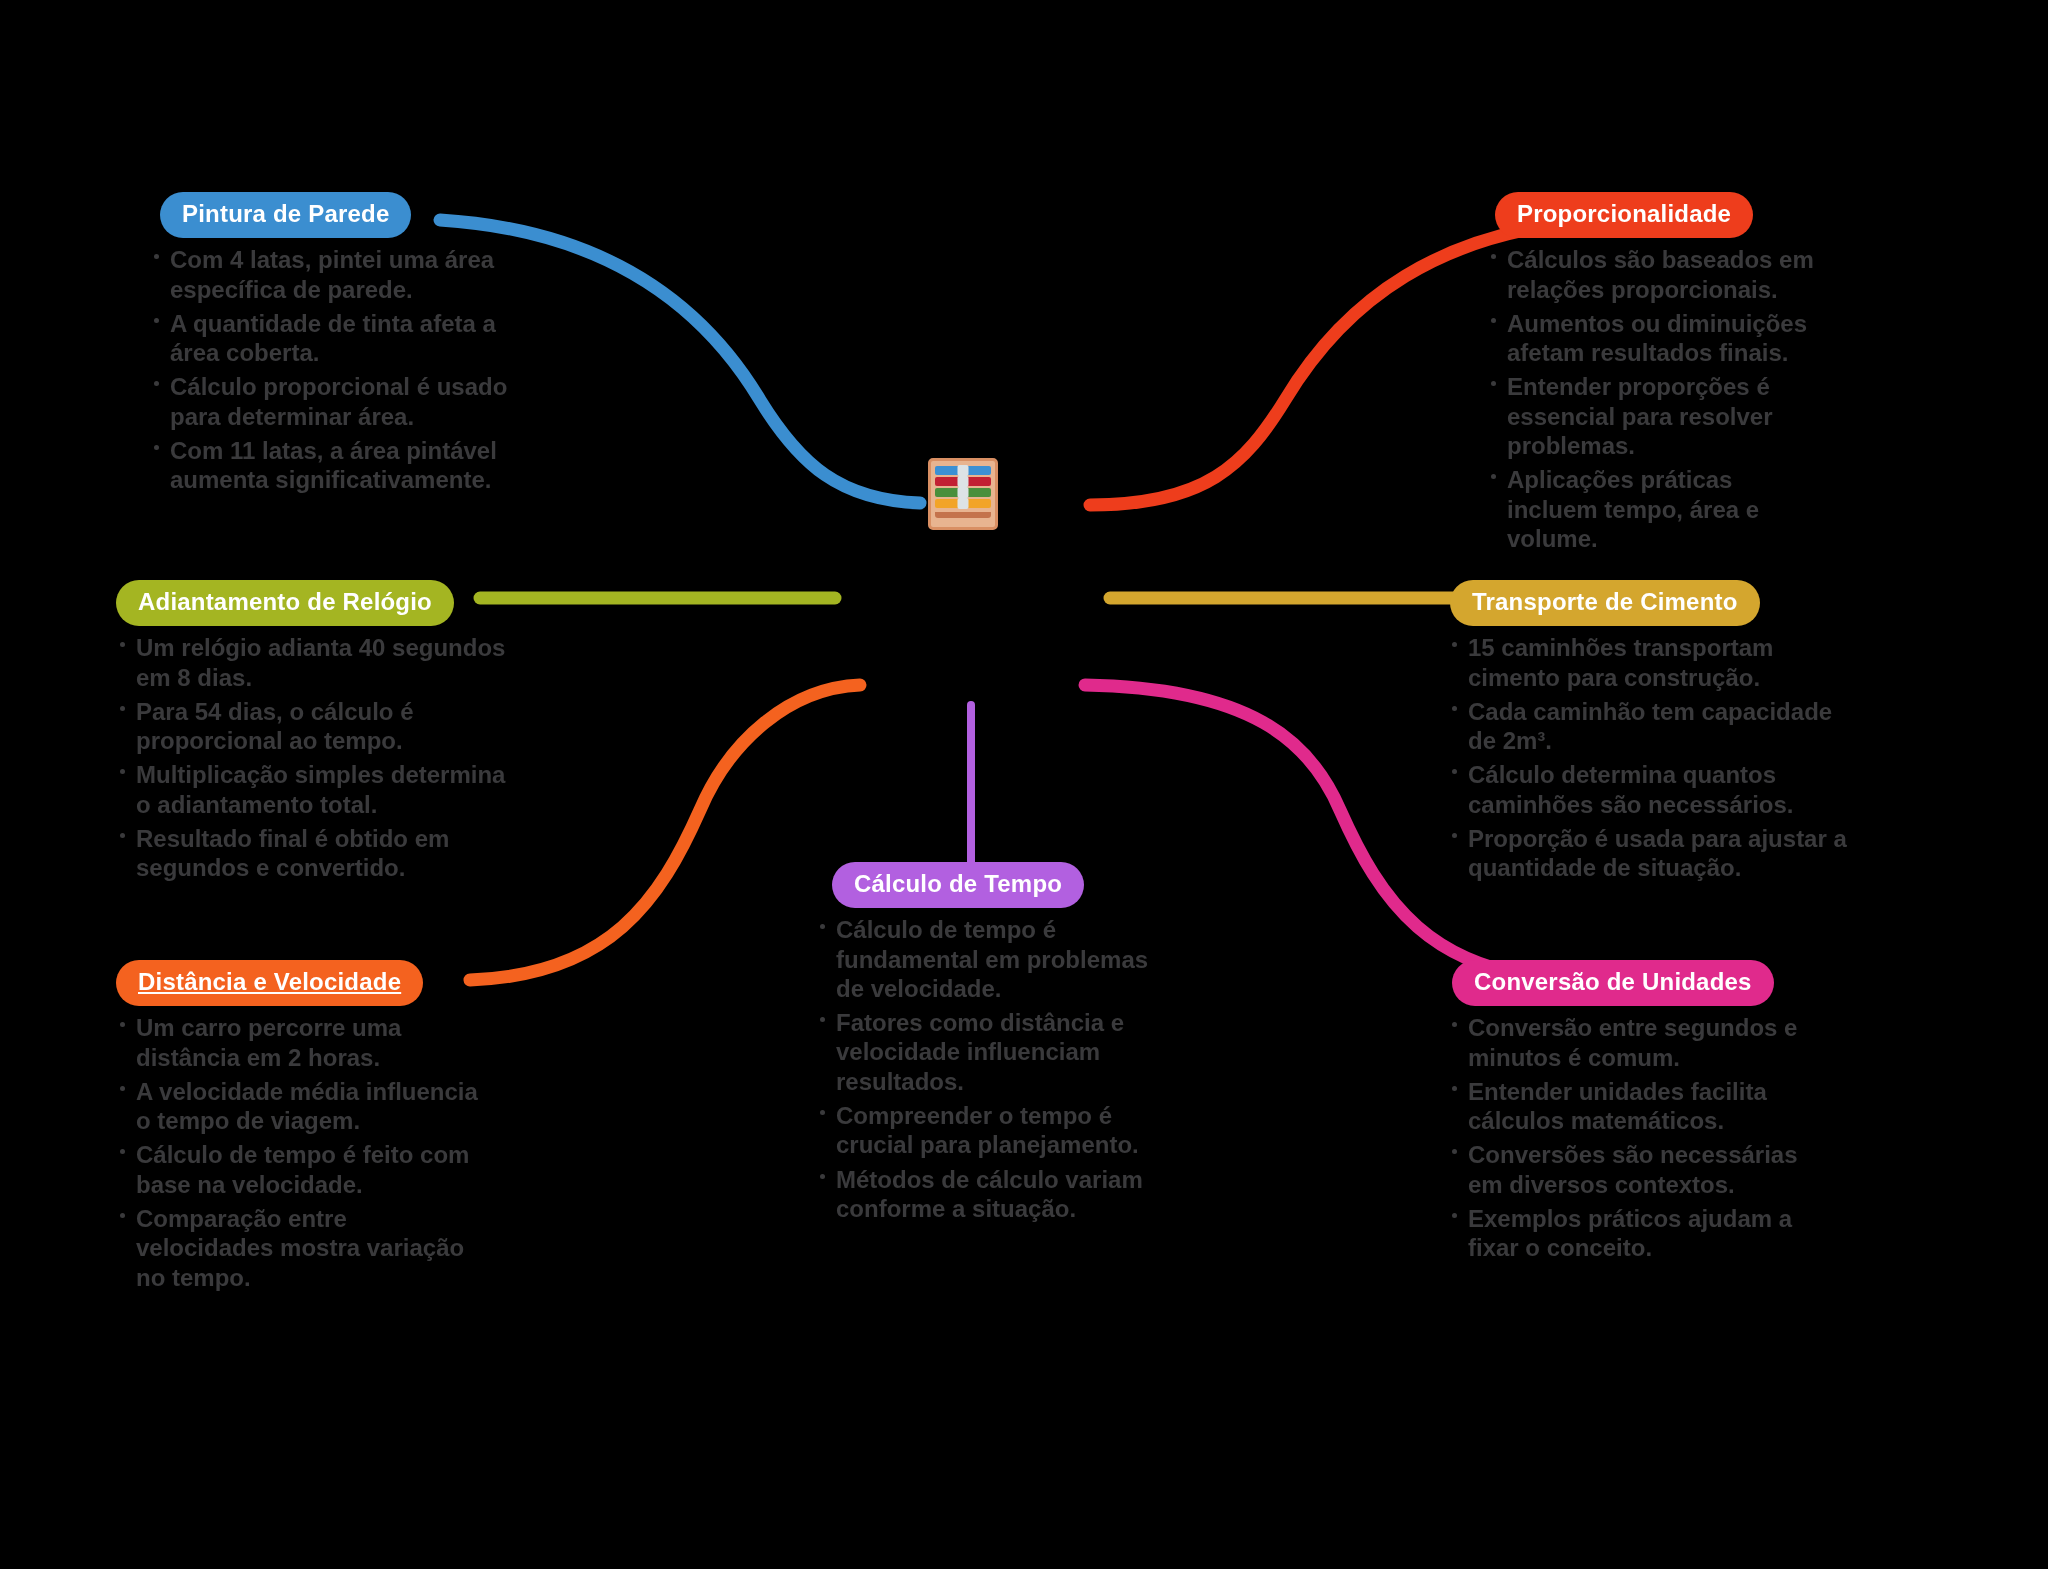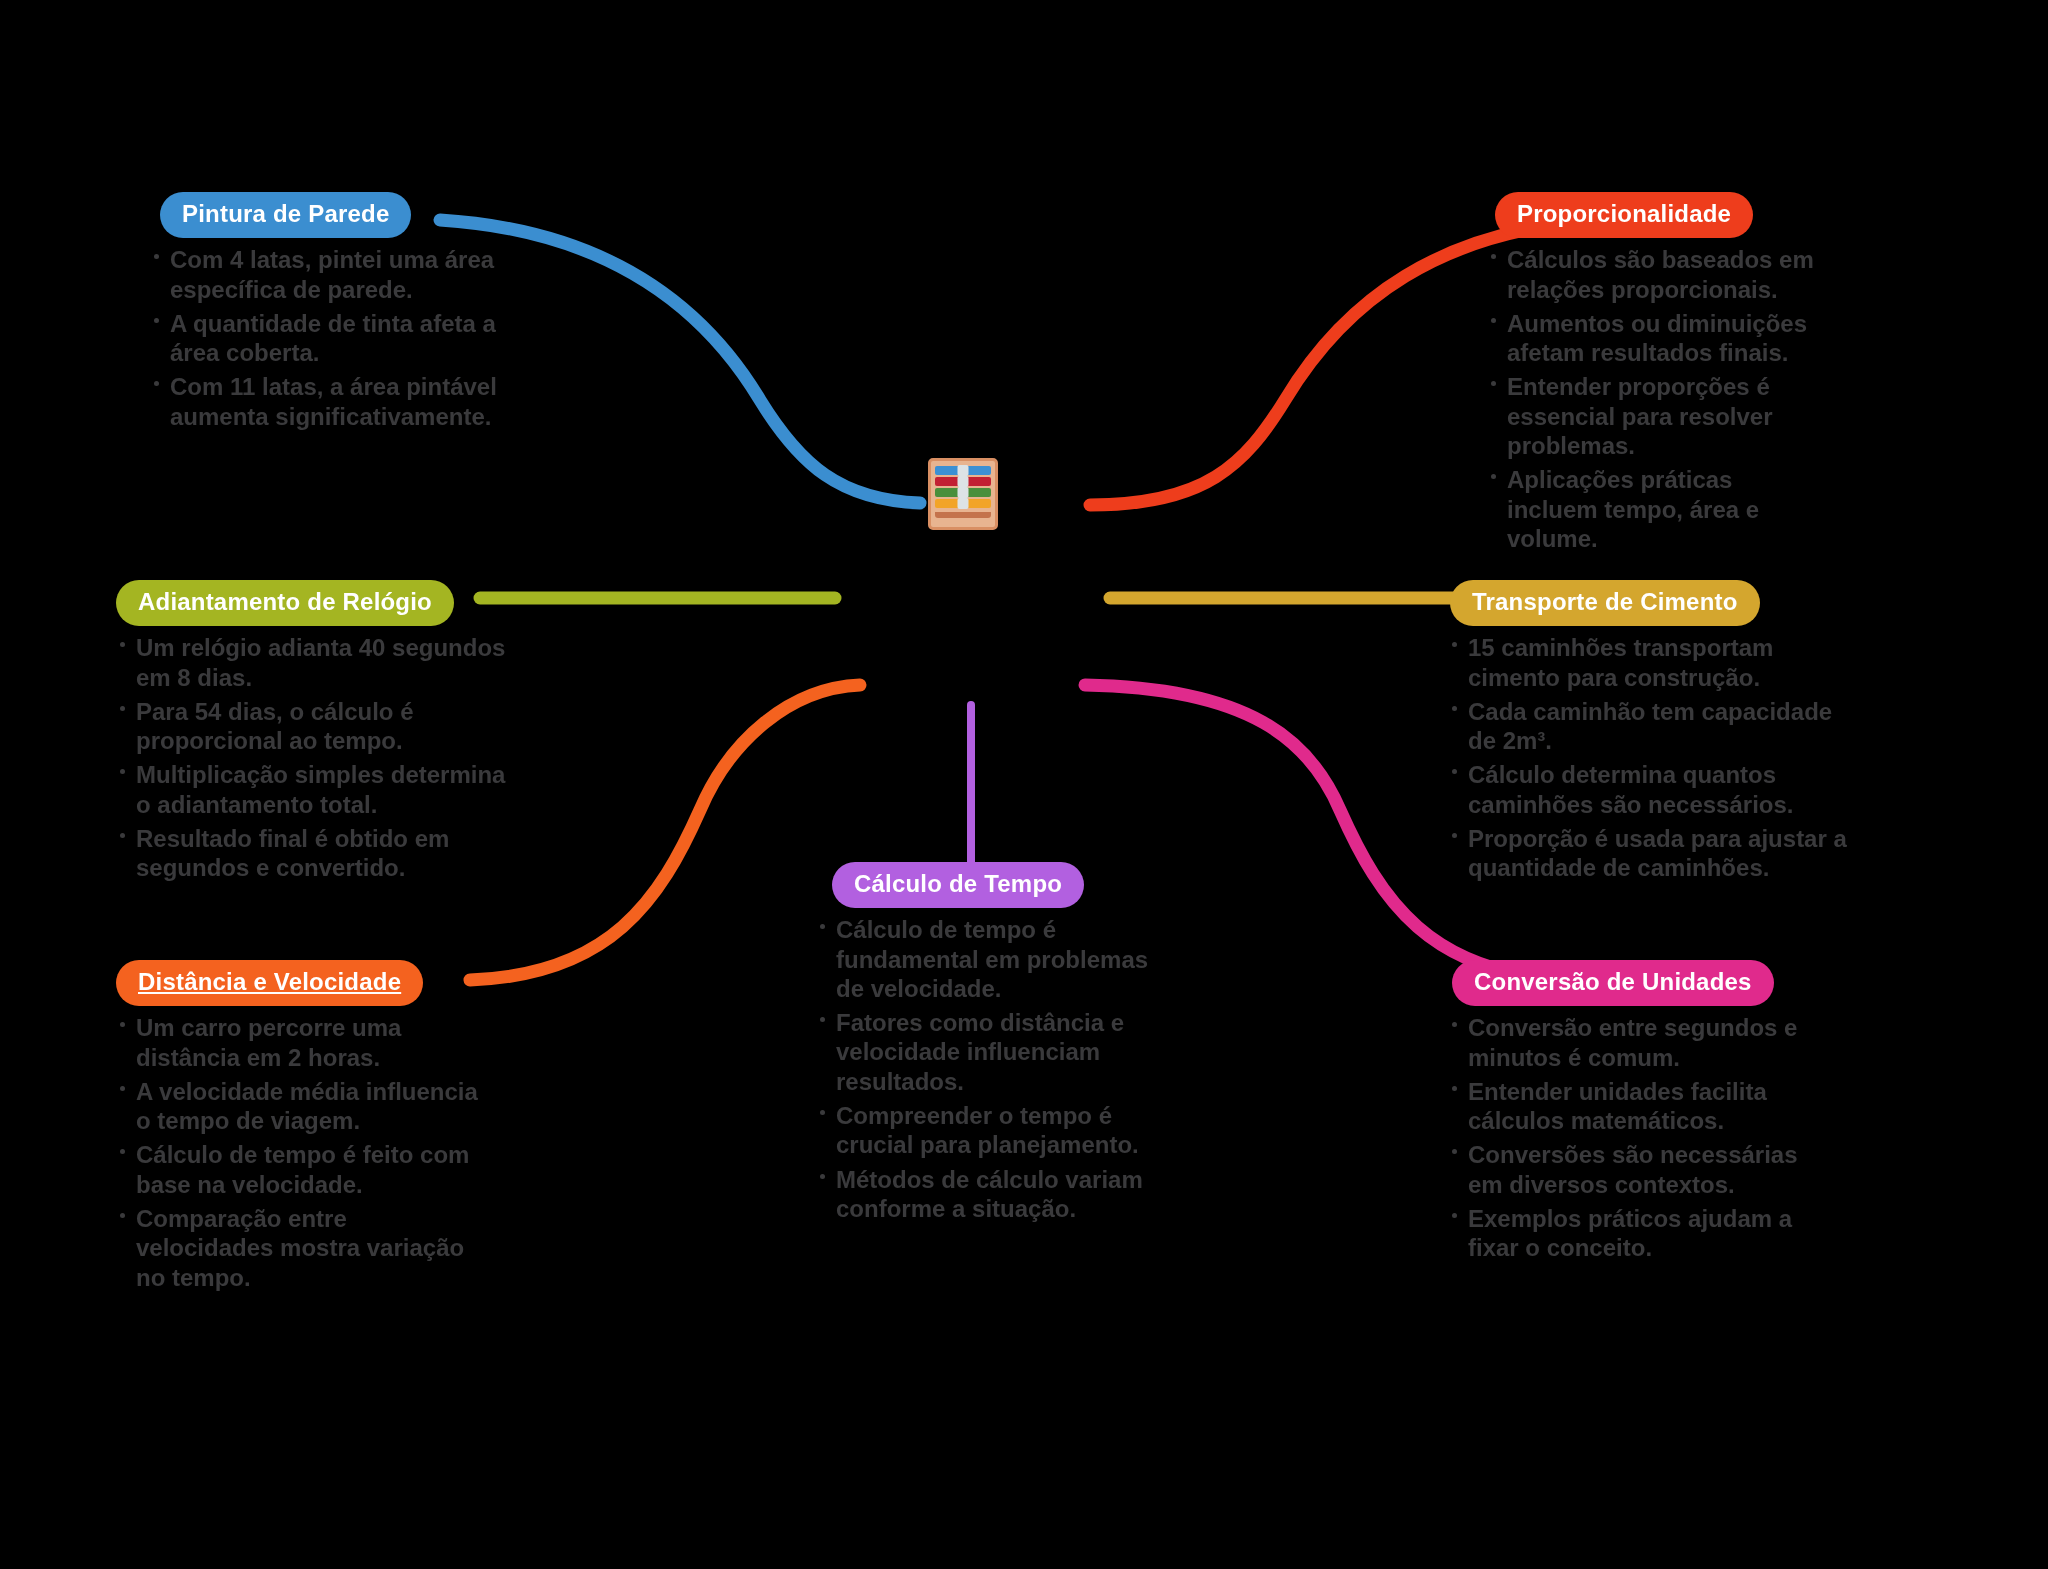--- a/index.html
+++ b/index.html
@@ -144,20 +144,21 @@
         <span class="bead"></span>
       </div>
     <div class="abacus-base"></div>
   </div>
 
   <div class="node" id="node-pintura">
     <div class="pill" style="background:#3b8ed0">Pintura de Parede</div>
     <ul class="bullets">
       <li>Com 4 latas, pintei uma área específica de parede.</li>
       <li>A quantidade de tinta afeta a área coberta.</li>
+      <li>Cálculo proporcional é usado para determinar área.</li>
       <li>Com 11 latas, a área pintável aumenta significativamente.</li>
     </ul>
   </div>
 
   <div class="node" id="node-proporc">
     <div class="pill" style="background:#ee3d1c">Proporcionalidade</div>
     <ul class="bullets">
       <li>Cálculos são baseados em relações proporcionais.</li>
       <li>Aumentos ou diminuições afetam resultados finais.</li>
       <li>Entender proporções é essencial para resolver problemas.</li>
@@ -174,21 +175,21 @@
       <li>Resultado final é obtido em segundos e convertido.</li>
     </ul>
   </div>
 
   <div class="node" id="node-cimento">
     <div class="pill" style="background:#d4a62e">Transporte de Cimento</div>
     <ul class="bullets">
       <li>15 caminhões transportam cimento para construção.</li>
       <li>Cada caminhão tem capacidade de 2m³.</li>
       <li>Cálculo determina quantos caminhões são necessários.</li>
-      <li>Proporção é usada para ajustar a quantidade de caminhões.</li>
+      <li>Proporção é usada para ajustar a quantidade de situação.</li>
     </ul>
   </div>
 
   <div class="node" id="node-distancia">
     <div class="pill" style="background:#f4621f">Distância e Velocidade</div>
     <ul class="bullets">
       <li>Um carro percorre uma distância em 2 horas.</li>
       <li>A velocidade média influencia o tempo de viagem.</li>
       <li>Cálculo de tempo é feito com base na velocidade.</li>
       <li>Comparação entre velocidades mostra variação no tempo.</li>

